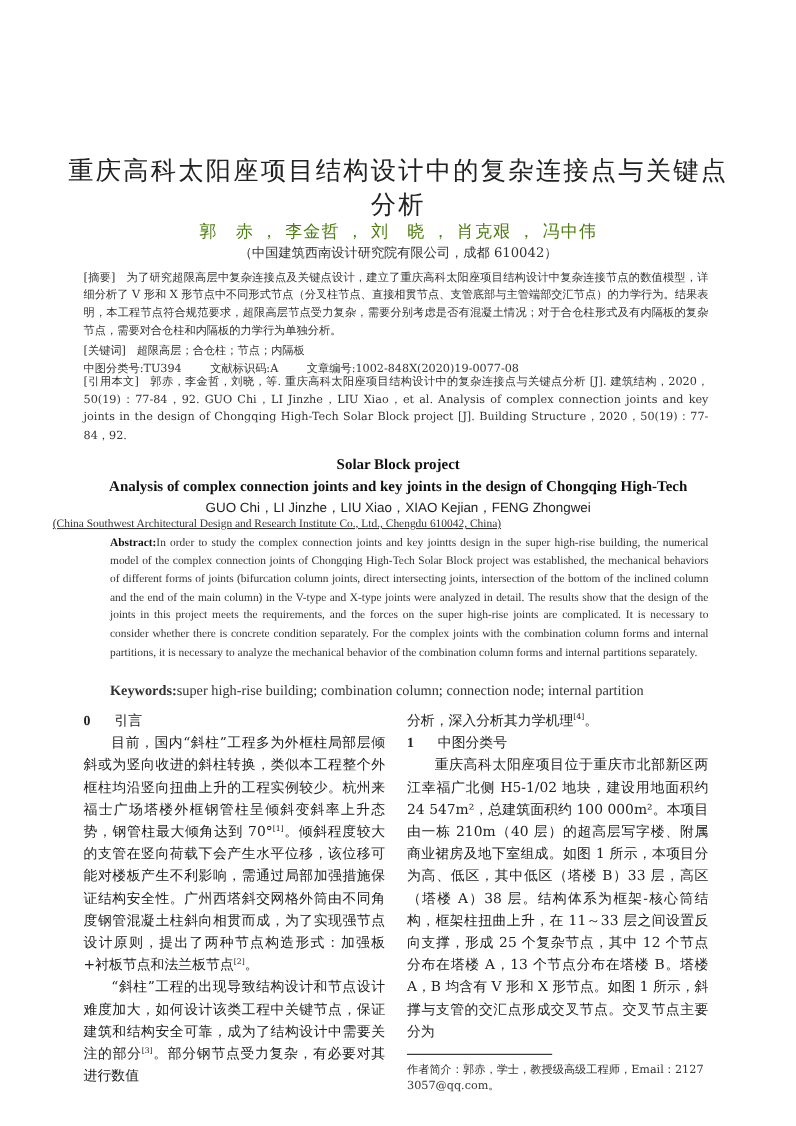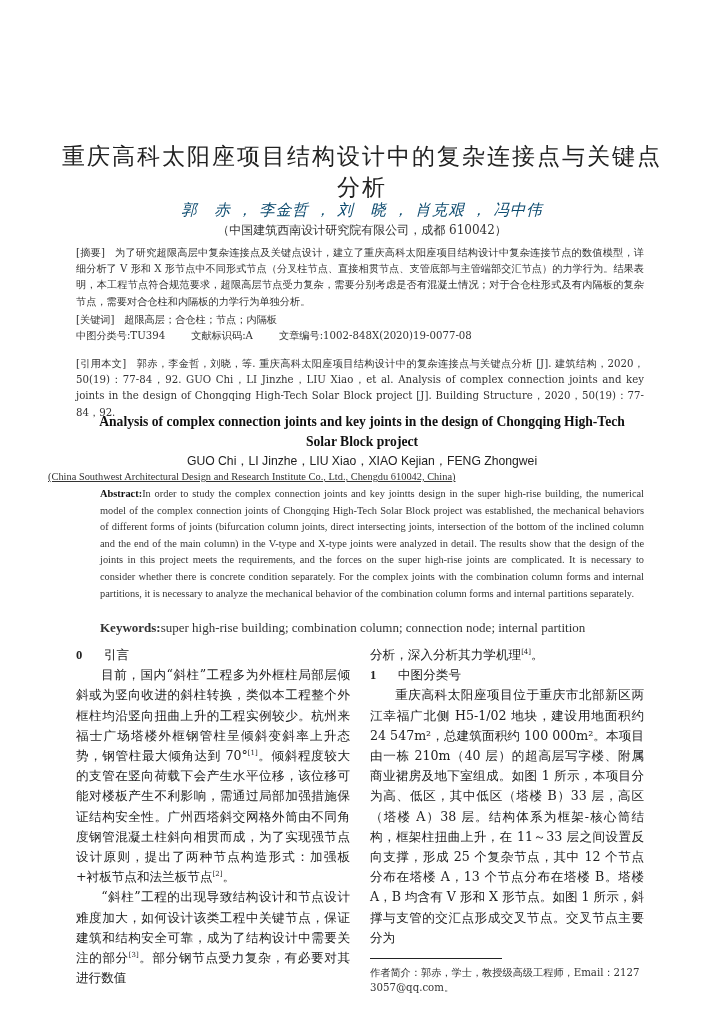--- a/index.html
+++ b/index.html
@@ -4,21 +4,21 @@
 <style>
   html, body { margin: 0; padding: 0; background: #ffffff; }
   body { width: 724px; height: 1024px; position: relative; overflow: hidden; color: #1a1a1a;
          font-family: "DejaVu Serif", "Liberation Serif", serif; }
   .page { position: absolute; left: 0; top: 0; width: 724px; height: 1024px; }
 
   .cn-title { position: absolute; left: 60px; width: 604px; top: 126px; text-align: center;
               font-family: "DejaVu Sans", "Liberation Sans", sans-serif; font-size: 23px;
               line-height: 31px; letter-spacing: 2px; color: #222; font-weight: normal; }
   .cn-authors { position: absolute; left: 60px; width: 604px; top: 200px; text-align: center;
-                font-size: 15.5px; letter-spacing: 1px; color: #0c4a6e; font-style: italic; }
+                font-size: 15.5px; letter-spacing: 1px; color: #4d7c0f; }
   .cn-authors span { margin: 0 6px; }
   .cn-affil { position: absolute; left: 60px; width: 604px; top: 222px; text-align: center;
               font-size: 12px; color: #333; }
 
   .abs-block { position: absolute; left: 76px; width: 568px; font-size: 10.2px; line-height: 16.2px;
                color: #333; text-align: justify; }
   .abs-block .lbl { margin-right: 10px; }
   .cn-abstract { top: 245px; }
   .meta-line { position: absolute; left: 76px; width: 568px; font-size: 10.2px; line-height: 16px; color: #333; }
   .meta-line .gap { display: inline-block; width: 26px; }
@@ -66,27 +66,27 @@
   </div>
 
   <div class="meta-line" style="top:312px;">
     <span class="lbl">[关键词]</span>&nbsp;&nbsp;&nbsp;<span>超限高层；合仓柱；节点；内隔板</span>
   </div>
 
   <div class="meta-line" style="top:328px;">
     <span>中图分类号:TU394</span><span class="gap"></span><span>文献标识码:A</span><span class="gap"></span><span>文章编号:1002-848X(2020)19-0077-08</span>
   </div>
 
-  <div class="abs-block" style="top:356px;">
+  <div class="abs-block" style="top:340px;">
     <span class="lbl">[引用本文]</span><span>郭赤，李金哲，刘晓，等. 重庆高科太阳座项目结构设计中的复杂连接点与关键点分析 [J]. 建筑结构，2020，50(19)：77-84，92. GUO Chi，LI Jinzhe，LIU Xiao，et al. Analysis of complex connection joints and key joints in the design of Chongqing High-Tech Solar Block project [J]. Building Structure，2020，50(19)：77-84，92.</span>
   </div>
 
   <div class="en-title">
+    <div>Solar Block project</div>
     <div>Analysis of complex connection joints and key joints in the design of Chongqing High-Tech</div>
-    <div>Solar Block project</div>
   </div>
 
   <div class="en-authors">GUO Chi，LI Jinzhe，LIU Xiao，XIAO Kejian，FENG Zhongwei</div>
   <div class="en-affil">(China Southwest Architectural Design and Research Institute Co., Ltd., Chengdu 610042, China)</div>
 
   <div class="en-abstract">
     <b>Abstract:</b><span>In order to study the complex connection joints and key jointts design in the super high-rise building, the numerical model of the complex connection joints of Chongqing High-Tech Solar Block project was established, the mechanical behaviors of different forms of joints (bifurcation column joints, direct intersecting joints, intersection of the bottom of the inclined column and the end of the main column) in the V-type and X-type joints were analyzed in detail. The results show that the design of the joints in this project meets the requirements, and the forces on the super high-rise joints are complicated. It is necessary to consider whether there is concrete condition separately. For the complex joints with the combination column forms and internal partitions, it is necessary to analyze the mechanical behavior of the combination column forms and internal partitions separately.</span>
   </div>
 
   <div class="en-keywords">

